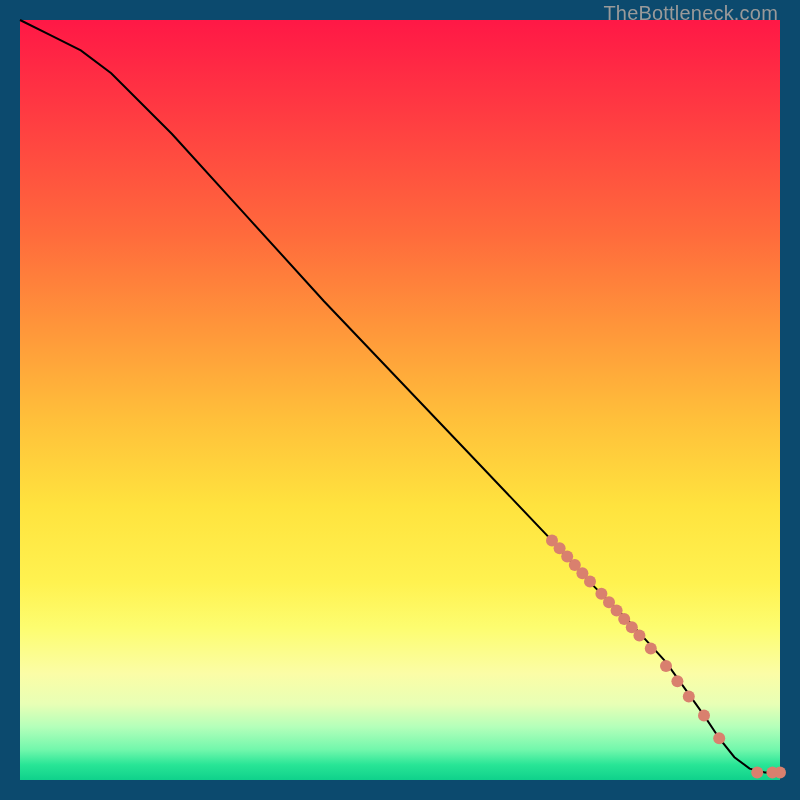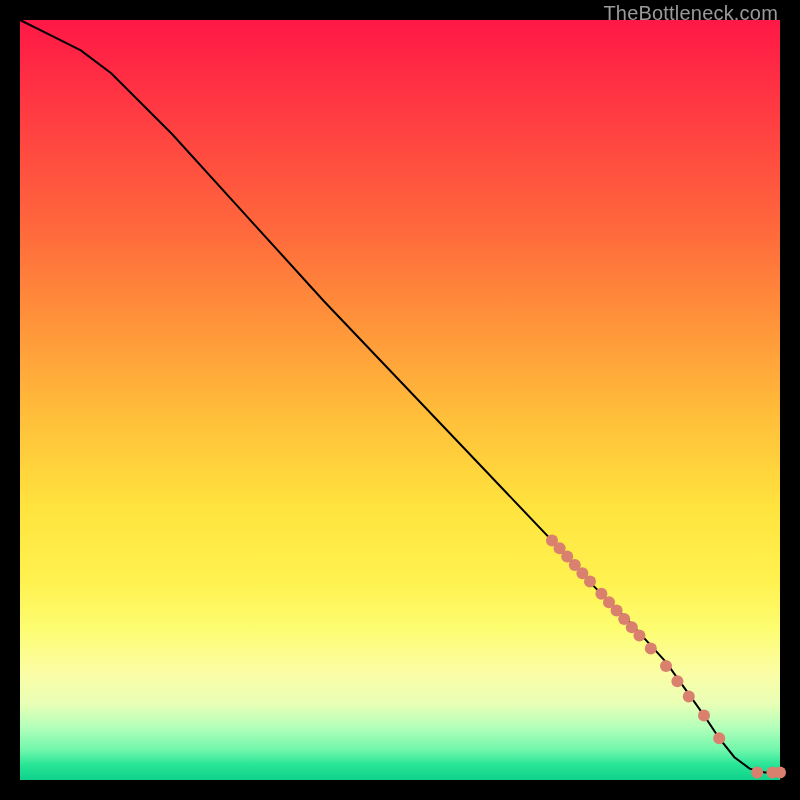--- a/index.html
+++ b/index.html
@@ -7,21 +7,21 @@
     padding: 0;
     width: 800px;
     height: 800px;
     overflow: hidden;
     font-family: Arial, Helvetica, sans-serif;
   }
   .stage {
     position: relative;
     width: 800px;
     height: 800px;
-    background: #000000;
+    background: #0c4a6e;
   }
   .plot {
     position: absolute;
     left: 20px;
     top: 20px;
     width: 760px;
     height: 760px;
     
     background: linear-gradient(
       to bottom,

